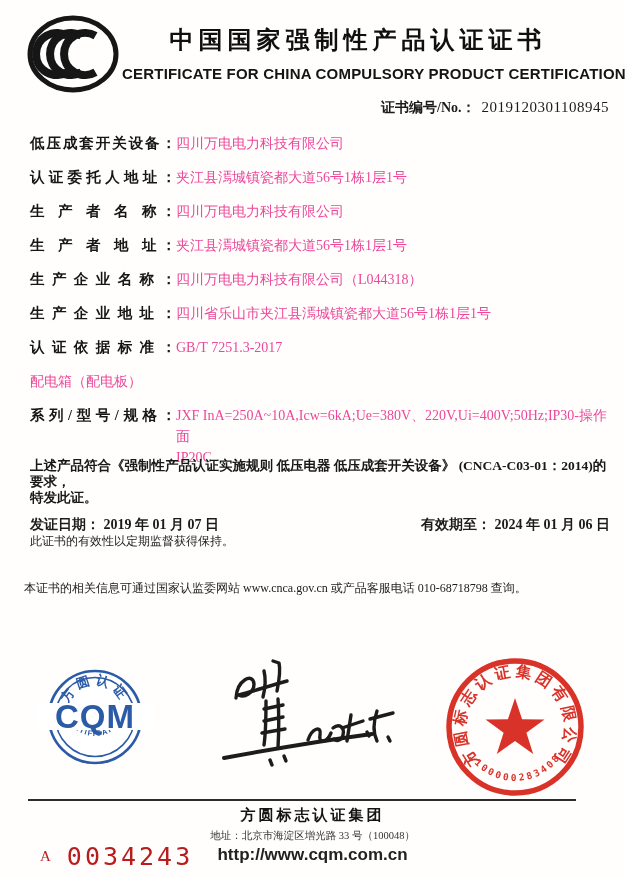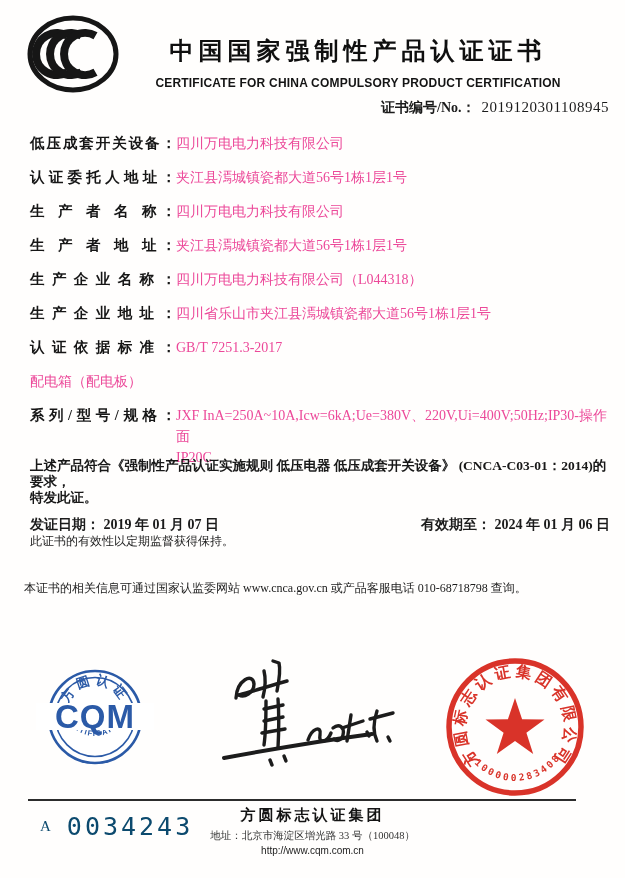--- a/index.html
+++ b/index.html
@@ -4,22 +4,22 @@
 <style>
   html,body{margin:0;padding:0;background:#e8e8e8;}
   .page{
     position:relative;width:625px;height:878px;background:#fffefd;
     font-family:"Liberation Serif","DejaVu Serif",serif;color:#1b1b1b;
     overflow:hidden;margin:0 auto;box-shadow:0 0 4px rgba(0,0,0,.25);
   }
   
   .ccc-logo{position:absolute;left:26px;top:14px;width:94px;height:80px;}
   .titles{position:absolute;left:122px;top:24px;width:472px;text-align:center;}
-  .title-cn{font-size:24px;font-weight:700;letter-spacing:5px;color:#0f0f0f;white-space:nowrap;margin-top:11px;}
-  .title-en{font-size:12px;font-weight:700;margin-top:9px;letter-spacing:.2px;
+  .title-cn{font-size:24px;font-weight:700;letter-spacing:5px;color:#0f0f0f;white-space:nowrap;}
+  .title-en{font-size:15px;font-weight:700;margin-top:9px;letter-spacing:.2px;
     font-family:"Liberation Sans","DejaVu Sans",sans-serif;color:#141414;white-space:nowrap;}
   .cert-line{position:absolute;top:99px;right:16px;font-size:14px;white-space:nowrap;}
   .cert-label{font-weight:700;}
   .cert-no{font-size:15px;letter-spacing:.5px;margin-left:6px;}
   
   .fields{position:absolute;left:30px;top:133px;width:578px;}
   .frow{display:flex;align-items:flex-start;margin-bottom:13px;}
   .flabel{flex:0 0 146px;width:146px;font-weight:700;font-size:14.5px;color:#161616;
     text-align:justify;text-align-last:justify;line-height:21px;}
   .fvalue{flex:1;font-size:14px;line-height:21px;color:#ec4899;}
@@ -33,23 +33,23 @@
   .info-note{position:absolute;left:24px;top:580px;width:578px;font-size:12px;font-weight:400;}
   
   .cqm-logo{position:absolute;left:36px;top:666px;z-index:2;}
   .signature{position:absolute;left:220px;top:652px;z-index:2;}
   .red-seal{position:absolute;left:422px;top:634px;z-index:3;opacity:.94;}
   
   .footer-rule{position:absolute;left:28px;top:799px;width:548px;border-top:2px solid #2c2c2c;z-index:1;}
   .footer{position:absolute;left:0;top:806px;width:625px;text-align:center;z-index:1;}
   .footer-org{font-size:15px;font-weight:700;letter-spacing:3px;color:#141414;}
   .footer-addr{font-size:10.5px;margin-top:4px;color:#333;}
-  .footer-url{font-size:10px;font-weight:400;margin-top:2px;
+  .footer-url{font-size:17px;font-weight:700;margin-top:2px;
     font-family:"Liberation Sans","DejaVu Sans",sans-serif;color:#222;}
-  .serial{position:absolute;left:40px;top:812px;color:#0c4a6e;z-index:2;white-space:nowrap;}
+  .serial{position:absolute;left:40px;top:842px;color:#b91c1c;z-index:2;white-space:nowrap;}
   .serial-prefix{font-size:15px;margin-right:16px;vertical-align:4px;}
   .serial-num{font-size:25px;letter-spacing:3px;font-family:"DejaVu Sans Mono","Liberation Mono",monospace;}
 </style>
 </head>
 <body>
 
 <div class="page">
 
   <svg class="ccc-logo" viewBox="0 0 94 80" xmlns="http://www.w3.org/2000/svg">
     <ellipse cx="47" cy="40" rx="43" ry="36" fill="none" stroke="#161616" stroke-width="5"></ellipse>

